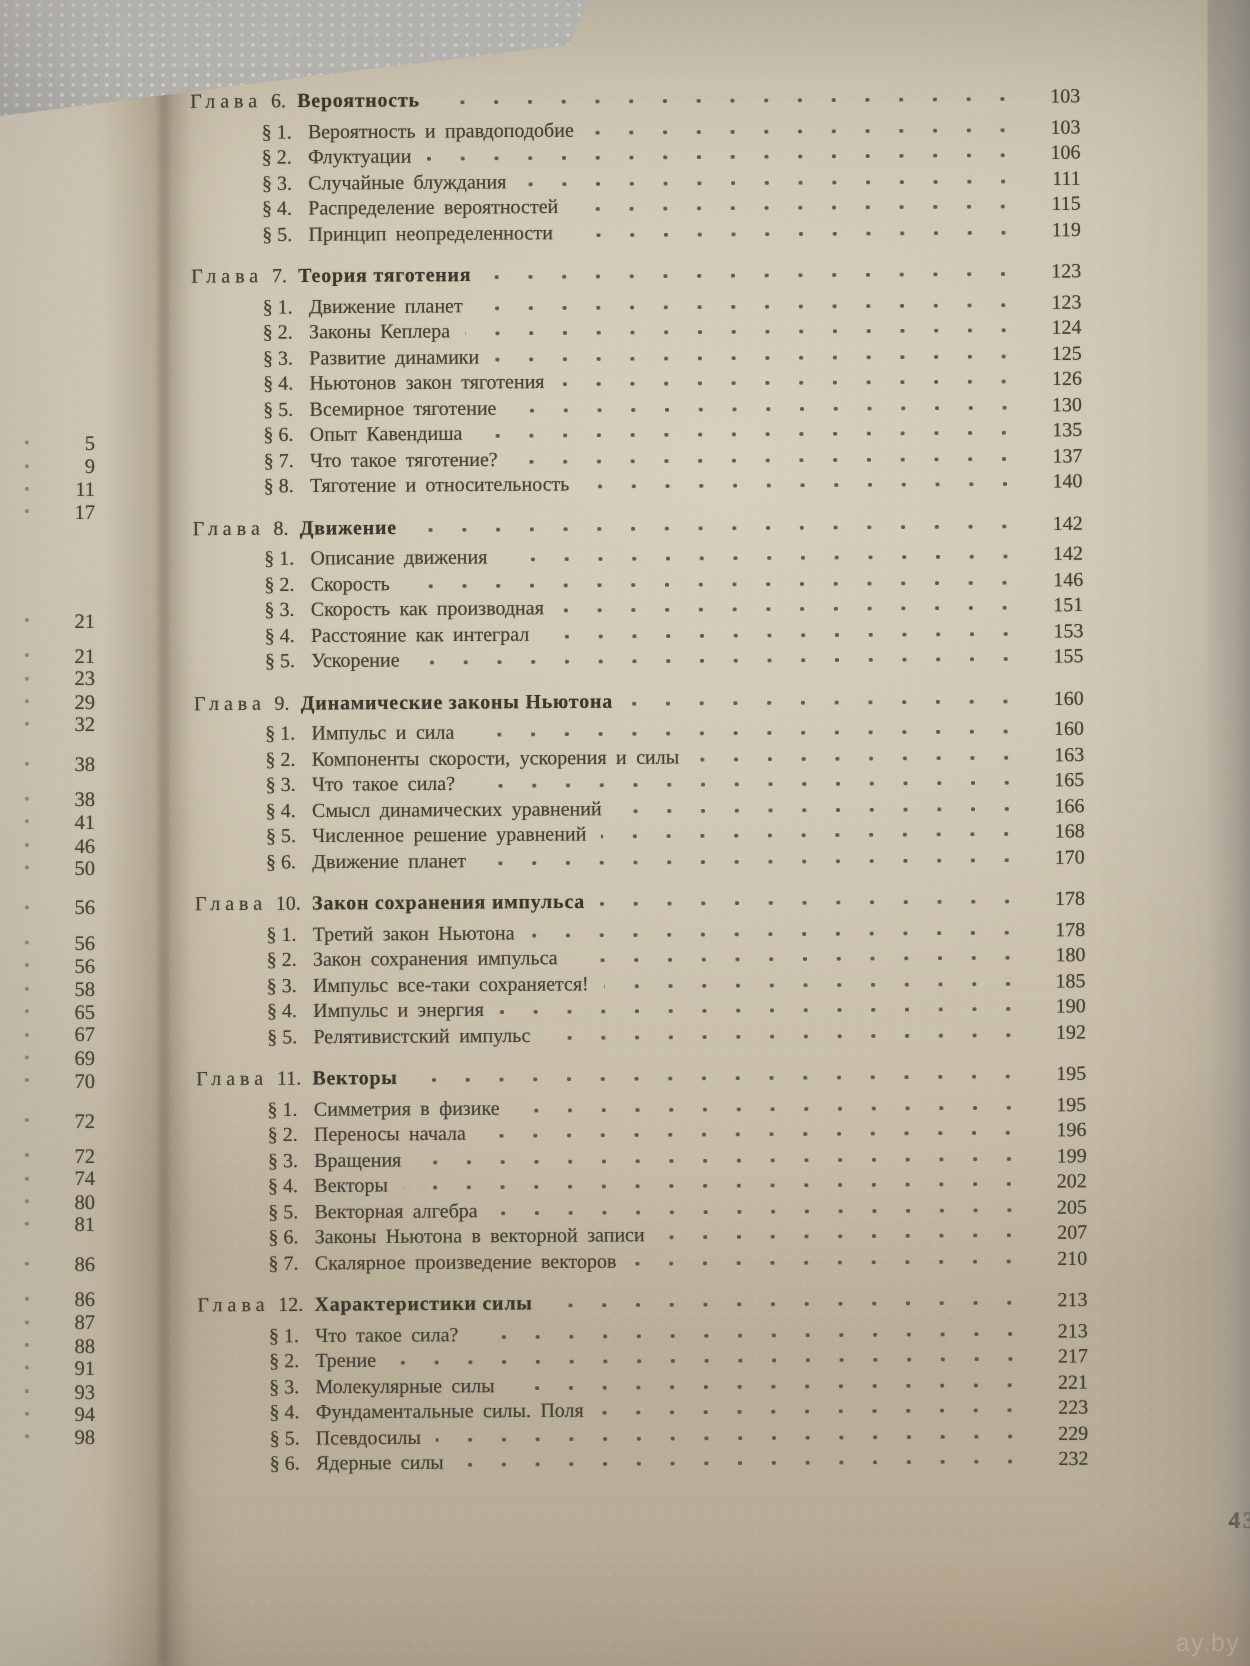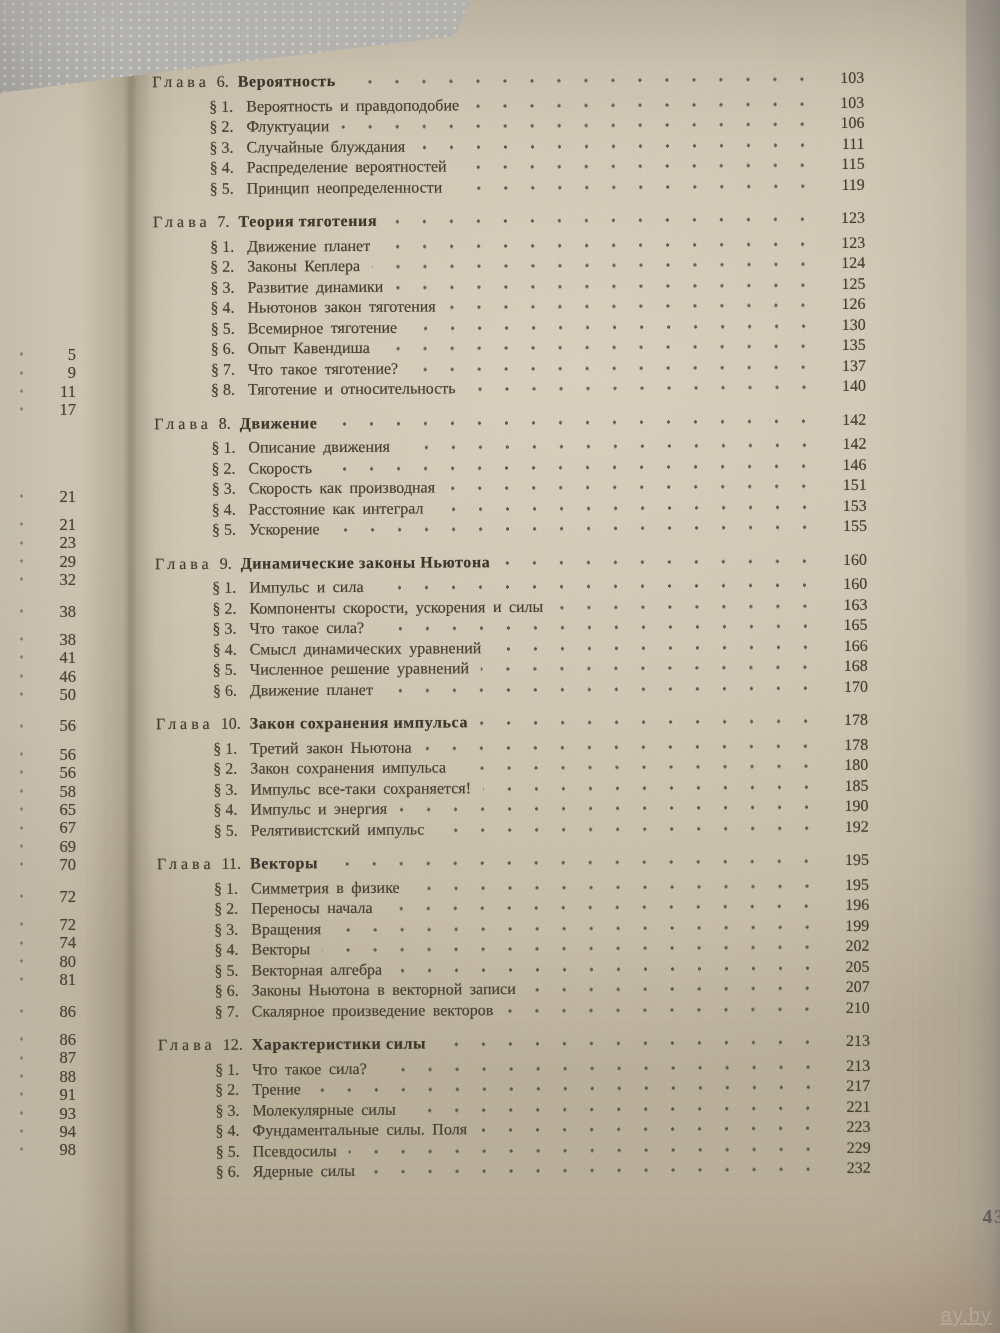--- a/index.html
+++ b/index.html
@@ -60,21 +60,21 @@
       radial-gradient(circle, rgba(238,238,233,0.55) 1px, transparent 1.9px),
       linear-gradient(180deg, #c6c5c1 0%, #b0afaa 100%);
     background-size:9px 8px, 100% 100%;
     filter:drop-shadow(0 2px 2px rgba(80,75,65,0.35));}
   .finger-shadow{position:absolute;inset:0;pointer-events:none;
     background:
       radial-gradient(ellipse 430px 250px at 78% 103%, rgba(196,158,128,0.30), rgba(196,158,128,0) 70%),
       radial-gradient(ellipse 260px 160px at 98% 100%, rgba(170,130,100,0.25), rgba(170,130,100,0) 75%);}
   .watermark{position:absolute;right:8px;bottom:6px;
     font-family:"Liberation Sans",sans-serif;font-size:20px;
-    color:rgba(250,248,240,0.30);letter-spacing:1px;text-decoration:underline;}
+    color:rgba(250,248,240,0.30);letter-spacing:1px;}
   .vignette{position:absolute;inset:0;pointer-events:none;
     box-shadow:inset 0 0 130px rgba(60,55,45,0.28);}
 </style>
 </head>
 <body>
 
 <div class="photo">
   <div class="paper-noise"></div>
 
   <div class="left-page"></div>

